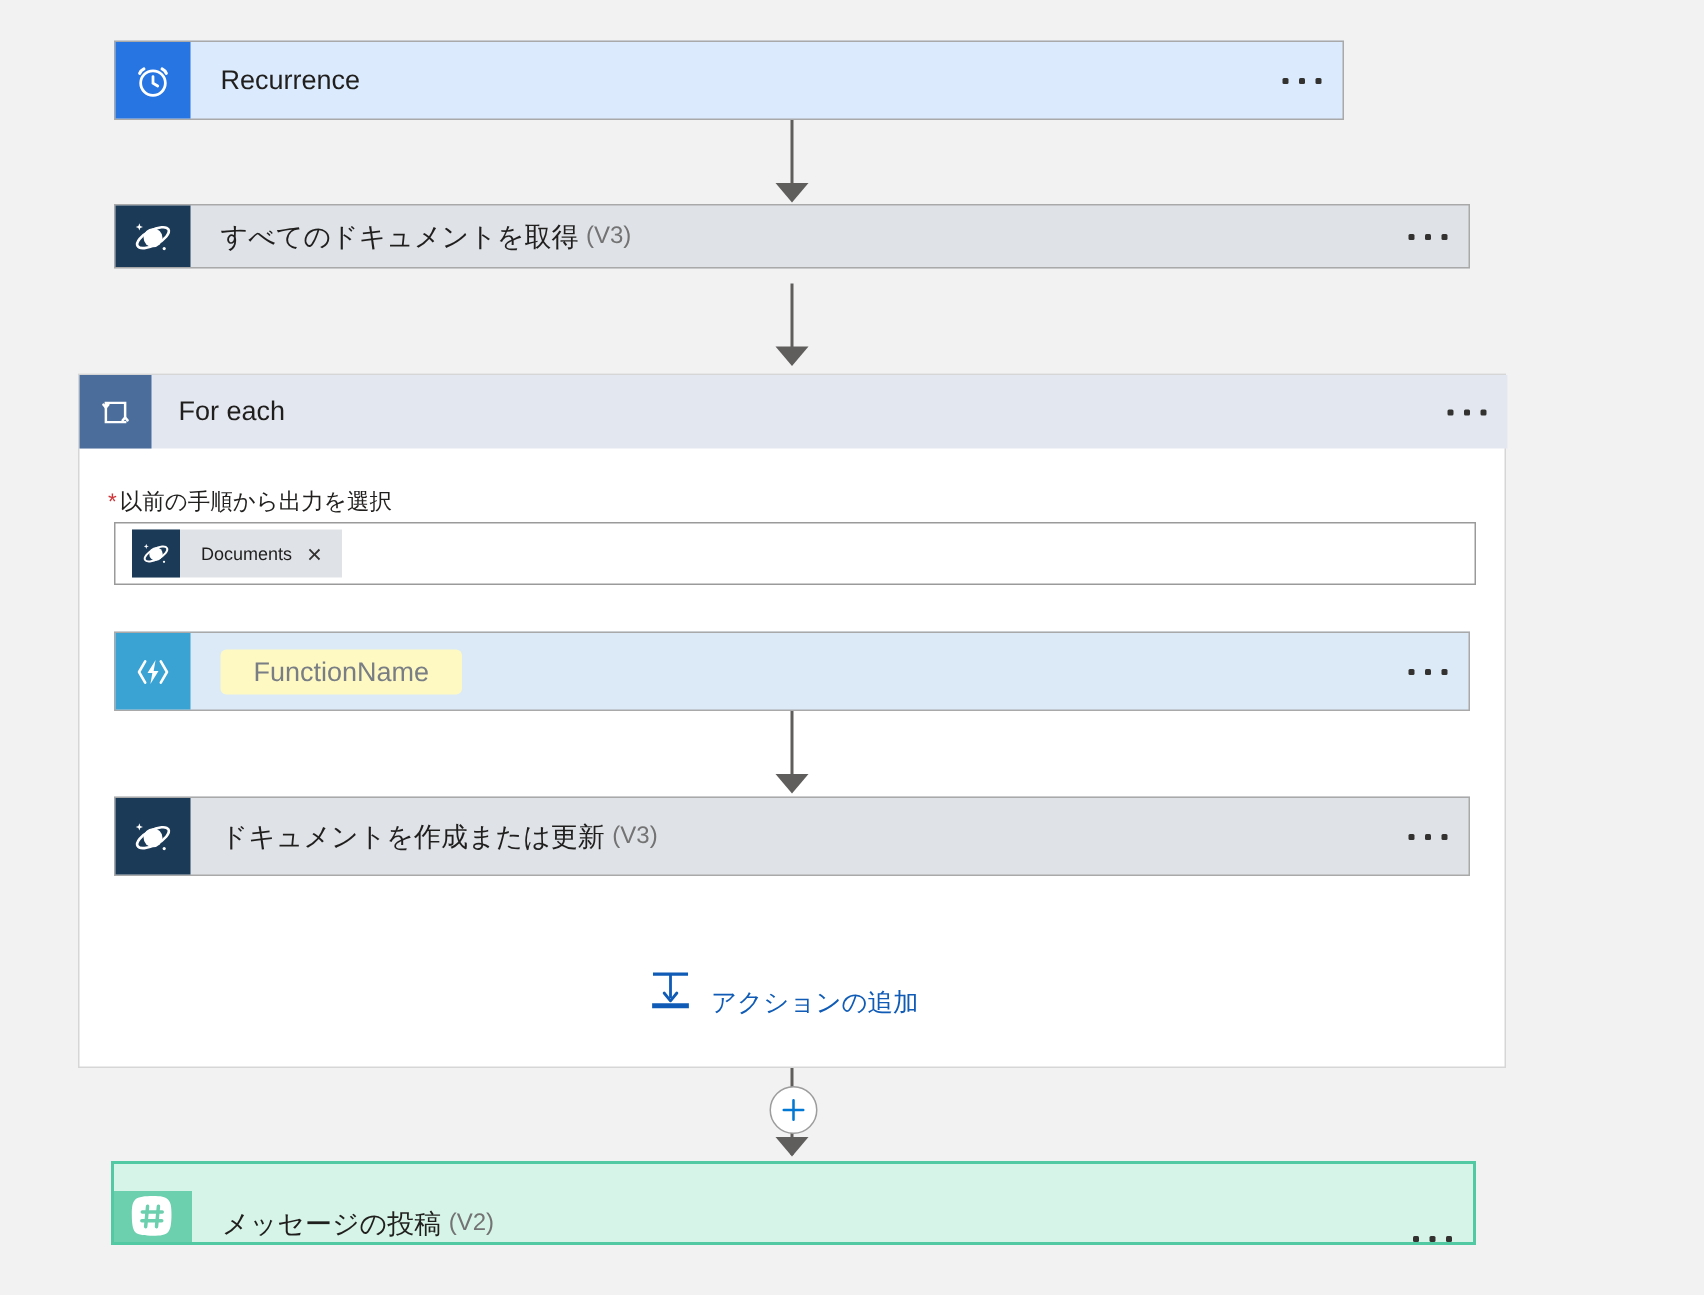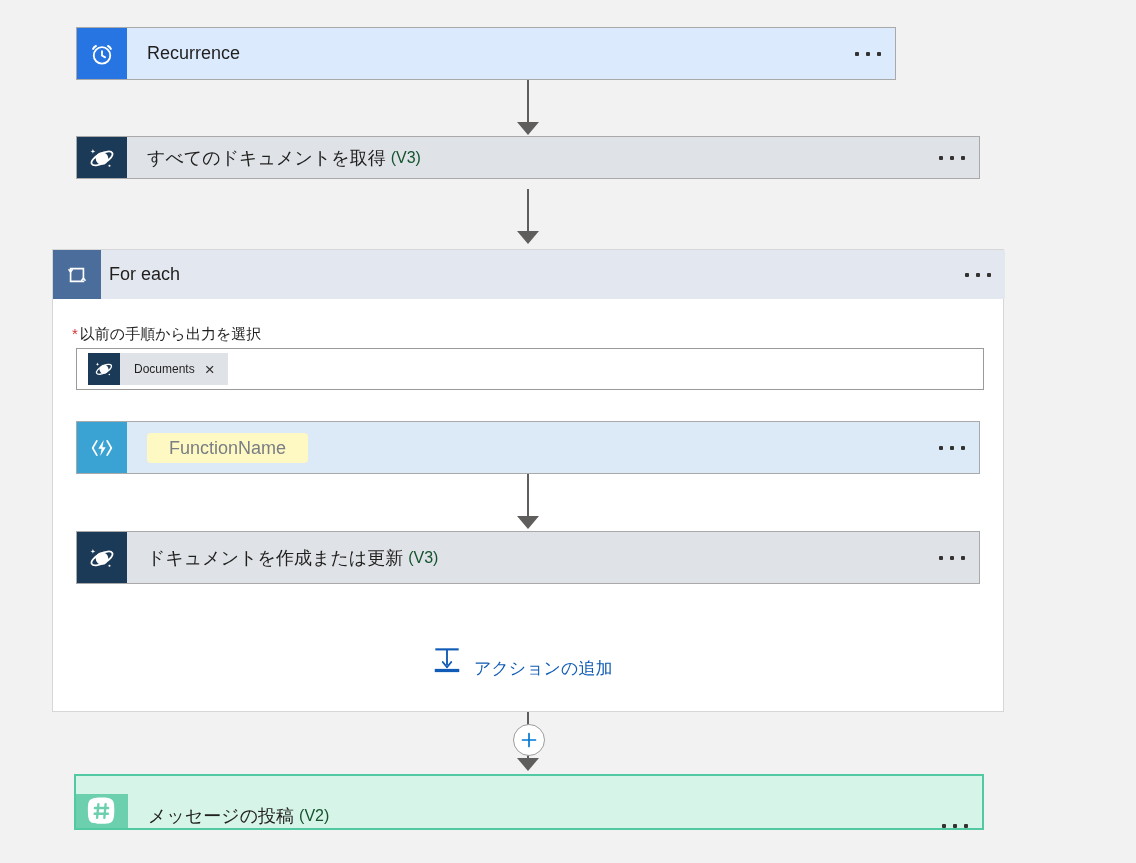--- a/index.html
+++ b/index.html
@@ -38,21 +38,21 @@
     flex: 1 1 auto;
     display: flex;
     align-items: center;
     padding-left: 20px;
     font-size: 18px;
     color: #201f1e;
     white-space: nowrap;
   }
   .card .title .ver {
     font-size: 16px;
-    color: #14532d;
+    color: #737373;
     margin-left: 5px;
   }
   .dots {
     flex: 0 0 54px;
     display: flex;
     align-items: center;
     justify-content: center;
     gap: 7px;
   }
   .dots i {
@@ -122,21 +122,21 @@
     box-sizing: border-box;
   }
   #foreach-header .ic {
     width: 48px; flex: 0 0 48px;
     background: #4a6d9b;
     display: flex; align-items: center; justify-content: center;
   }
   #foreach-header .title {
     flex: 1 1 auto;
     display: flex; align-items: center;
-    padding-left: 8px;
+    padding-left: 18px;
     font-size: 18px;
     color: #201f1e;
   }
 
   
   .field-label {
     position: absolute;
     left: 72px; top: 325px;
     font-size: 15px;
     color: #201f1e;

